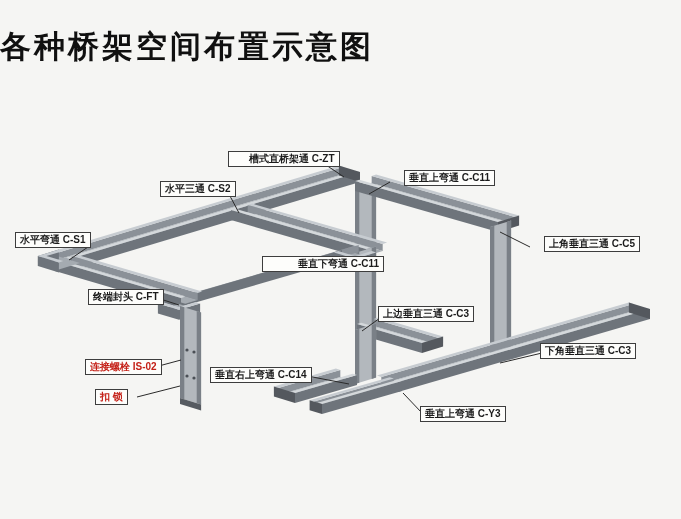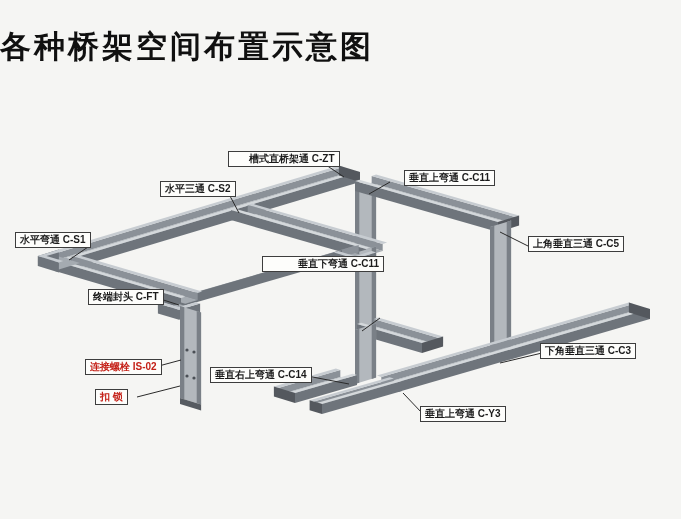--- a/index.html
+++ b/index.html
@@ -140,21 +140,22 @@
     </g>
   </svg>
 
   <div class="page-title">各种桥架空间布置示意图</div>
 
   <div class="lbl" style="left:228px;top:151px;padding-left:20px;">槽式直桥架通 C-ZT</div>
   <div class="lbl" style="left:160px;top:181px;">水平三通 C-S2</div>
   <div class="lbl" style="left:388px;top:170px;margin-left:16px;">垂直上弯通 C-C11</div>
   <div class="lbl" style="left:15px;top:232px;">水平弯通 C-S1</div>
   <div class="lbl" style="left:262px;top:256px;padding-left:35px;">垂直下弯通 C-C11</div>
-  <div class="lbl" style="left:528px;top:236px;text-align:right;">上角垂直三通 C-C5</div>
+  <div class="lbl" style="left:544px;top:236px;text-align:right;">上角垂直三通 C-C5</div>
   <div class="lbl" style="left:88px;top:289px;">终端封头 C-FT</div>
+  <div class="lbl" style="left:378px;top:306px;">上边垂直三通 C-C3</div>
   <div class="lbl red" style="left:85px;top:359px;">连接螺栓 IS-02</div>
   <div class="lbl" style="left:210px;top:367px;">垂直右上弯通 C-C14</div>
   <div class="lbl" style="left:540px;top:343px;">下角垂直三通 C-C3</div>
   <div class="lbl red" style="left:95px;top:389px;">扣  锁</div>
   <div class="lbl" style="left:420px;top:406px;">垂直上弯通 C-Y3</div>
 
 </div>
 
 </body></html>

